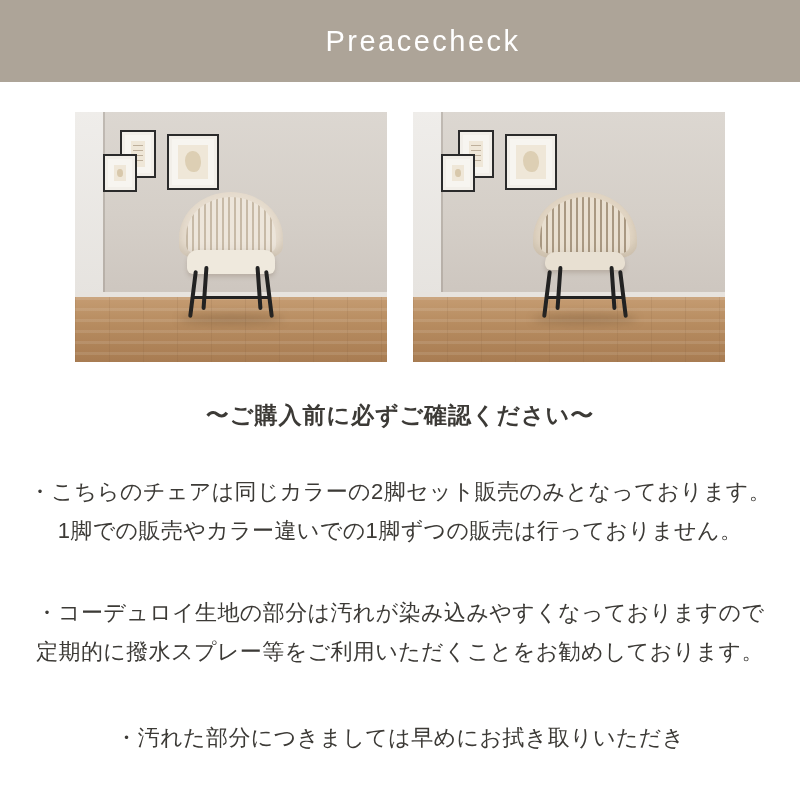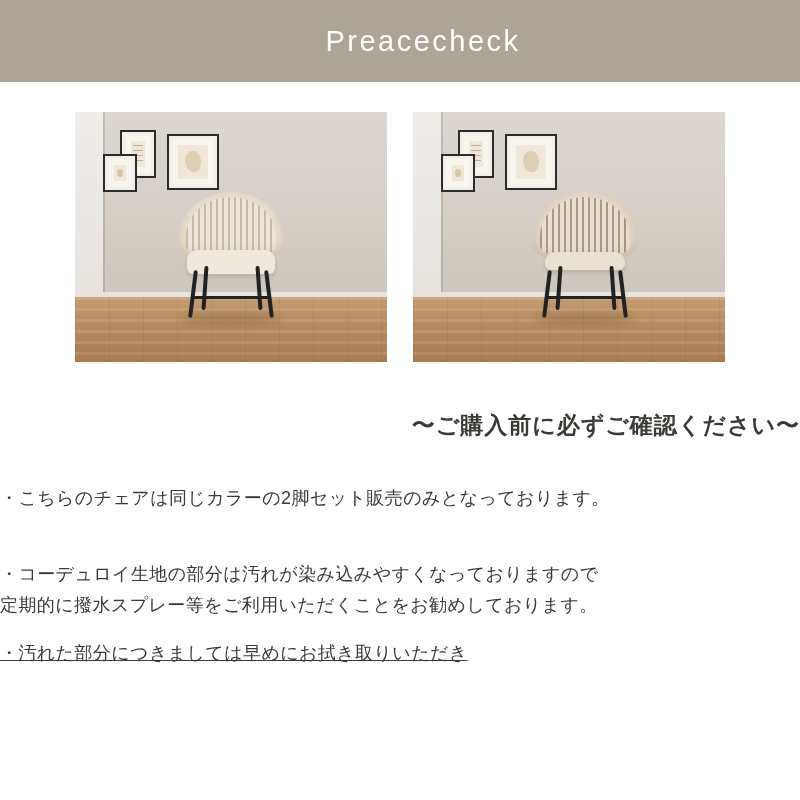--- a/index.html
+++ b/index.html
@@ -211,37 +211,37 @@
         rgba(240,233,221,0.5) 2px,
         rgba(240,233,221,0.5) 6px);
   }
   .chair.back .chair-seat {
     left: 20px; top: 60px; width: 80px; height: 18px;
     background: #e8e0d2;
   }
 
   
   .subtitle {
-    text-align: right;
+    text-align: center;
     font-size: 23px;
     font-weight: 700;
     color: #3c3a36;
     letter-spacing: 1px;
-    margin-top: 48px;
+    margin-top: 38px;
   }
   .para {
-    text-align: left;
-    font-size: 18px;
+    text-align: center;
+    font-size: 22px;
     line-height: 1.75;
     color: #3c3a36;
     letter-spacing: 0.4px;
   }
   .para.p1 { margin-top: 42px; }
   .para.p2 { margin-top: 44px; }
-  .para.p3 { margin-top: 16px; text-decoration: underline; }
+  .para.p3 { margin-top: 48px; }
   .para .line { display: block; }
 </style>
 </head>
 <body>
 
 <div class="page">
 
   <div class="header">
     <div class="header-title">Preacecheck</div>
   </div>
@@ -319,20 +319,21 @@
         <div class="chair-shadow"></div>
       </div>
     </div>
 
   </div>
 
   <div class="subtitle">〜ご購入前に必ずご確認ください〜</div>
 
   <div class="para p1">
     <span class="line">・こちらのチェアは同じカラーの2脚セット販売のみとなっております。</span>
+    <span class="line">1脚での販売やカラー違いでの1脚ずつの販売は行っておりません。</span>
   </div>
 
   <div class="para p2">
     <span class="line">・コーデュロイ生地の部分は汚れが染み込みやすくなっておりますので</span>
     <span class="line">定期的に撥水スプレー等をご利用いただくことをお勧めしております。</span>
   </div>
 
   <div class="para p3">
     <span class="line">・汚れた部分につきましては早めにお拭き取りいただき</span>
   </div>

